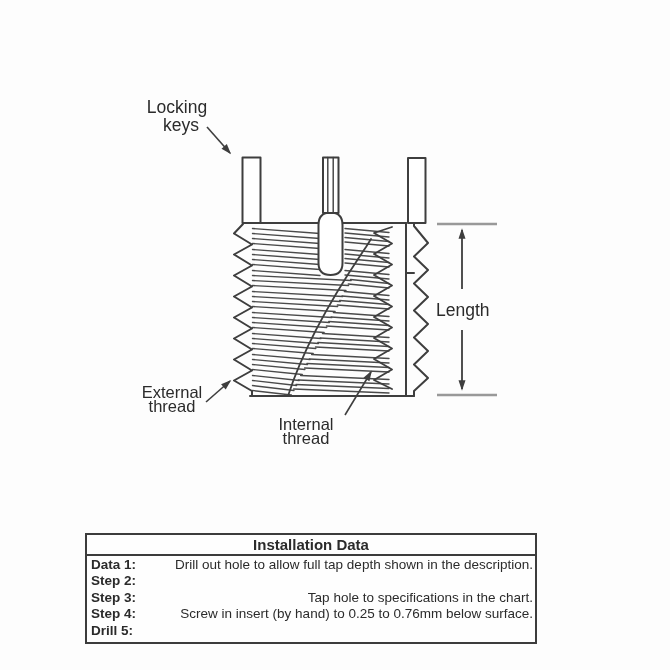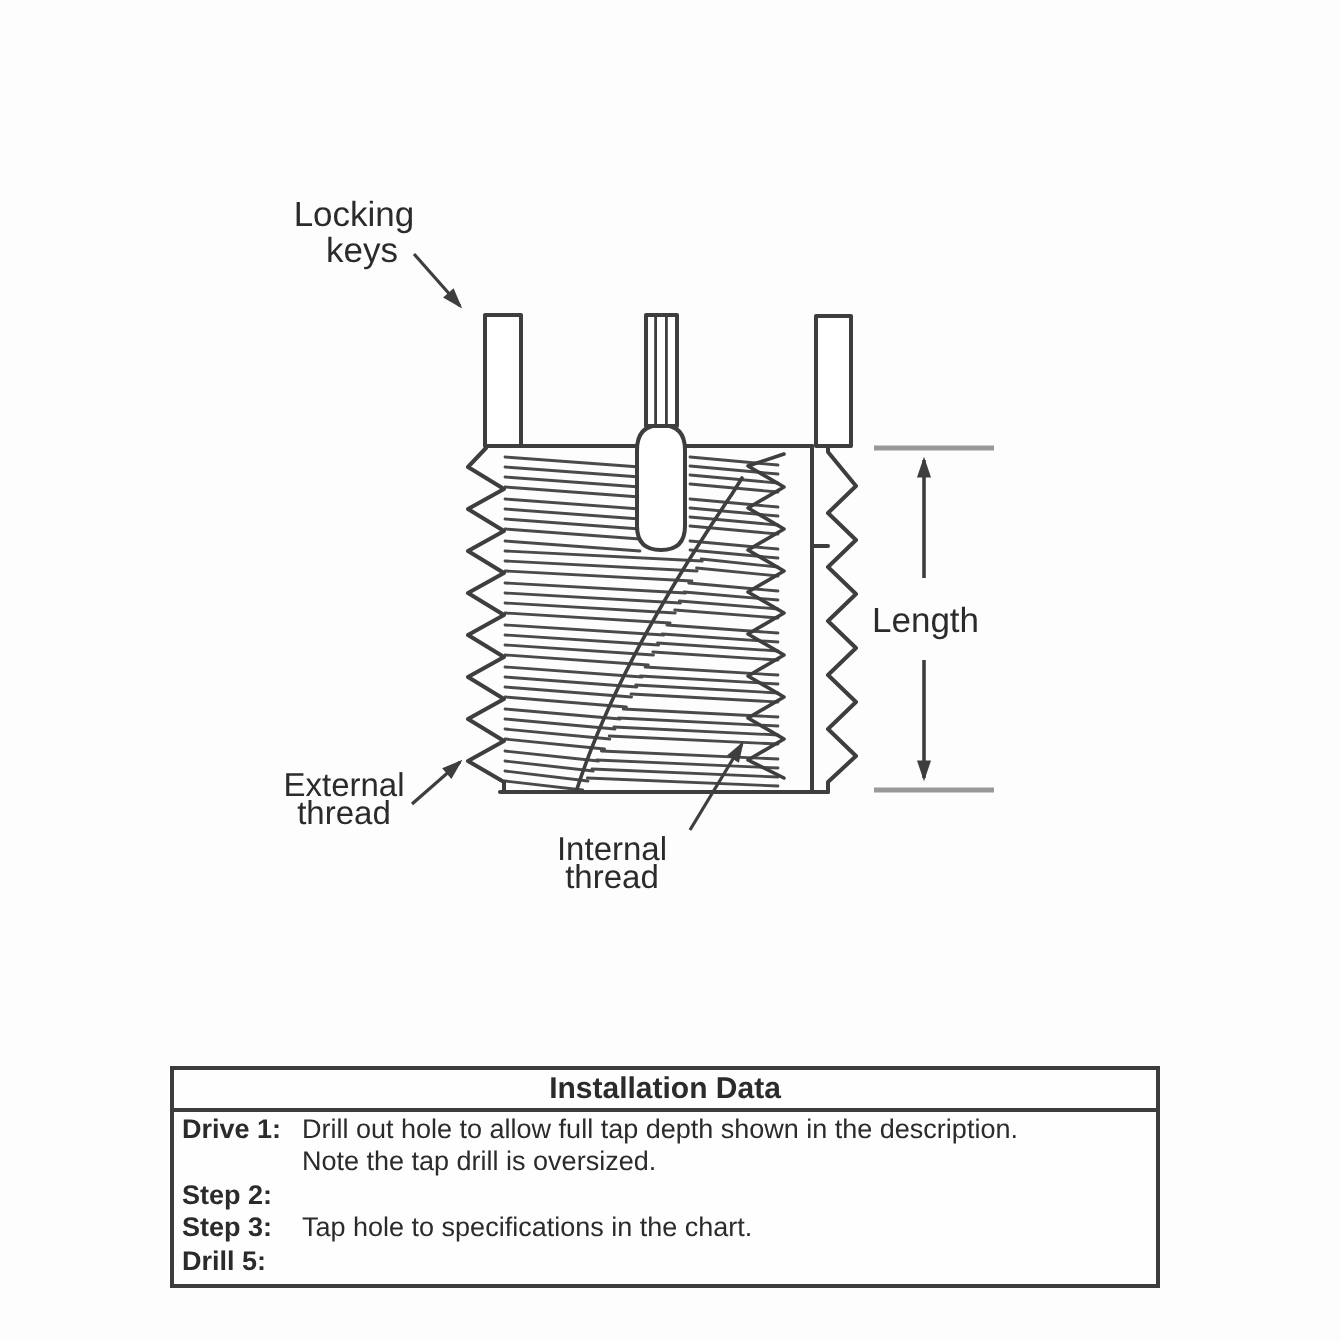--- a/index.html
+++ b/index.html
@@ -7,34 +7,34 @@
     width:670px;height:670px;position:relative;overflow:hidden;
     background:#fdfdfd;color:#2b2b2b;
     font-family:"Liberation Sans","DejaVu Sans",sans-serif;
   }
   #diagram-svg{position:absolute;left:0;top:0;}
   .dia-label{
     font-family:"Liberation Sans","DejaVu Sans",sans-serif;
     fill:#2b2b2b;
   }
   .itable{
-    position:absolute;left:85px;top:533px;width:495px;
+    position:absolute;left:85px;top:533px;width:452px;
     border:2px solid #3c3c3c;background:#fefefe;box-sizing:border-box;
     overflow:hidden;
   }
   .itable-title{
     font-weight:bold;font-size:15px;line-height:18px;text-align:center;
     padding-top:1px;border-bottom:2px solid #3c3c3c;
   }
   .itable-body{
     font-size:13.5px;line-height:16.4px;padding:1px 2px 3px 4px;
   }
   .step-row{display:flex;white-space:nowrap;}
   .step-label{font-weight:bold;flex:0 0 60px;width:60px;}
-  .step-text{flex:1 1 auto;}
+  .step-text{flex:1 1 auto;text-align:right;}
 </style>
 </head>
 <body>
 
 <svg id="diagram-svg" width="670" height="530" viewBox="0 0 670 530">
   <defs>
     <marker id="ah" viewBox="0 0 10 8" refX="8.5" refY="4" markerWidth="11" markerHeight="9" orient="auto" markerUnits="userSpaceOnUse">
       <path d="M0.5,0.8 L10,4 L0.5,7.2 Z" fill="#3e3e3e"></path>
     </marker>
   </defs>
@@ -153,31 +153,34 @@
     <text class="dia-label" x="172" y="412" font-size="16.5" text-anchor="middle">thread</text>
     <text class="dia-label" x="306" y="430" font-size="16.5" text-anchor="middle">Internal</text>
     <text class="dia-label" x="306" y="444" font-size="16.5" text-anchor="middle">thread</text>
   </g>
 </svg>
 
 <div class="itable">
   <div class="itable-title">Installation Data</div>
   <div class="itable-body">
     <div class="step-row">
-      <span class="step-label">Drive 1:</span>
+      <span class="step-label">Data 1:</span>
       <span class="step-text">Drill out hole to allow full tap depth shown in the description.</span>
     </div>
     <div class="step-row">
       <span class="step-label"></span>
-      <span class="step-text">Note the tap drill is oversized.</span>
     </div>
     <div class="step-row">
       <span class="step-label">Step 2:</span>
     </div>
     <div class="step-row">
       <span class="step-label">Step 3:</span>
       <span class="step-text">Tap hole to specifications in the chart.</span>
     </div>
     <div class="step-row">
+      <span class="step-label">Step 4:</span>
+      <span class="step-text">Screw in insert (by hand) to 0.25 to 0.76mm below surface.</span>
+    </div>
+    <div class="step-row">
       <span class="step-label">Drill 5:</span>
     </div>
   </div>
 </div>
 
 </body></html>

